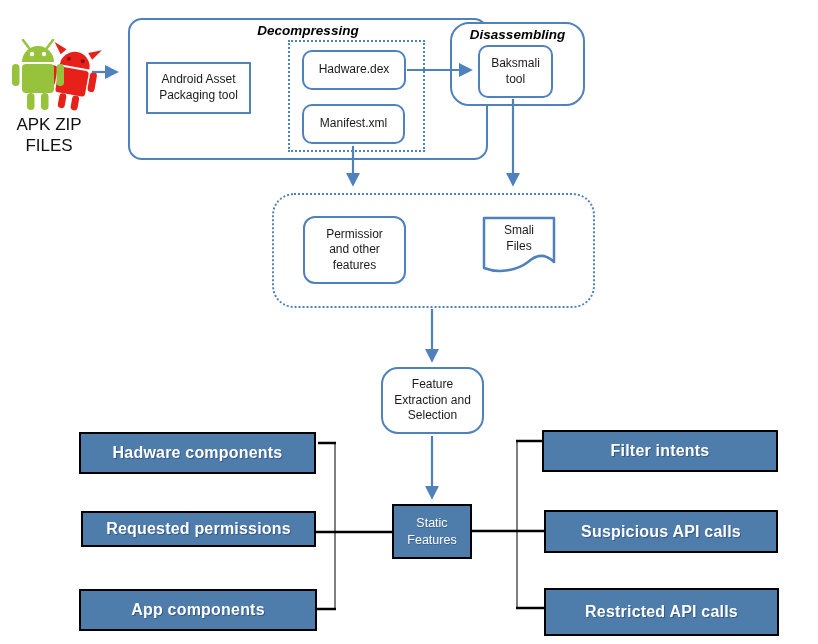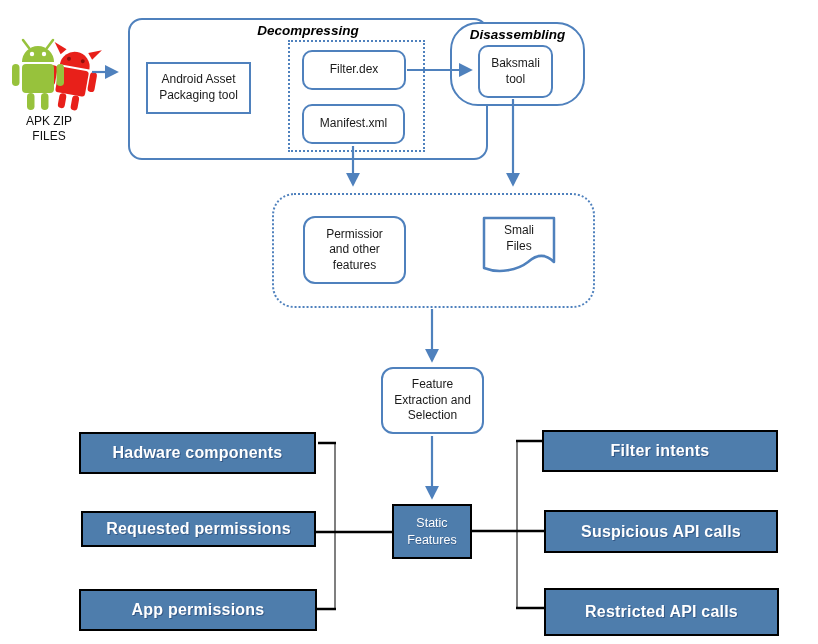--- a/index.html
+++ b/index.html
@@ -11,21 +11,21 @@
     background: #ffffff;
     overflow: hidden;
   }
   .abs { position: absolute; }
   
   .container {
     border: 2px solid #4f81bd;
     background: #ffffff;
   }
   .round14 { border-radius: 14px; }
-  .round16 { border-radius: 28px; }
+  .round16 { border-radius: 19px; }
   .round10 { border-radius: 10px; }
   .round12 { border-radius: 12px; }
   .round22 { border-radius: 22px; }
   .dotted { border-style: dotted; }
   .shape-text {
     display: flex; align-items: center; justify-content: center;
     text-align: center;
     font-size: 12px; line-height: 1.3; color: #1a1a1a;
   }
   .stage-title {
@@ -46,21 +46,21 @@
   }
   .static-box {
     background: #4e7dac;
     border: 2px solid #000000;
     display: flex; align-items: center; justify-content: center;
     text-align: center;
     color: #ffffff; font-size: 12.5px; line-height: 1.35;
     text-shadow: 0.5px 0.5px 0 rgba(10,20,60,0.3);
   }
   .apk-label {
-    text-align: center; font-size: 12px; line-height: 1.25; color:#111111;
+    text-align: center; font-size: 17px; line-height: 1.25; color:#111111;
   }
   .connector-layer { position:absolute; left:0; top:0; pointer-events:none; }
 </style>
 </head>
 <body>
 
 <div class="canvas">
 
   <svg class="abs" style="left:6px; top:36px;" width="96" height="84" viewBox="0 0 96 84">
 
@@ -96,21 +96,21 @@
   </div>
 
   <div class="abs container round14" style="left:128px; top:18px; width:360px; height:142px;">
     <div class="stage-title">Decompressing</div>
   </div>
   <div class="abs container shape-text" style="left:146px; top:62px; width:105px; height:52px; padding:2px 8px;justify-content:center;">
     <span>Android Asset Packaging tool</span>
   </div>
   <div class="abs container dotted" style="left:288px; top:40px; width:137px; height:112px;"></div>
   <div class="abs container round10 shape-text" style="left:302px; top:50px; width:104px; height:40px;">
-    <span>Filter.dex</span>
+    <span>Hadware.dex</span>
   </div>
   <div class="abs container round10 shape-text" style="left:302px; top:104px; width:103px; height:40px;">
     <span>Manifest.xml</span>
   </div>
 
   <div class="abs container round16" style="left:450px; top:22px; width:135px; height:84px;">
     <div class="stage-title">Disassembling</div>
   </div>
   <div class="abs container round10 shape-text" style="left:478px; top:45px; width:75px; height:53px; padding:2px 6px;">
     <span>Baksmali tool</span>
@@ -120,36 +120,36 @@
   <div class="abs container round12 shape-text" style="left:303px; top:216px; width:103px; height:68px; padding:2px 12px;">
     <span>Permissior and other features</span>
   </div>
   <svg class="abs" style="left:481px; top:215px;" width="76" height="66" viewBox="0 0 76 66">
     <path d="M3,3 H73 V47 C 65,39 56,39 47,47 C 37,55 18,59 3,53 Z" fill="#ffffff" stroke="#4f81bd" stroke-width="2.5" stroke-linejoin="round"></path>
   </svg>
   <div class="abs shape-text" style="left:494px; top:221px; width:50px; height:36px;">
     <span>Smali Files</span>
   </div>
 
-  <div class="abs container round12 shape-text" style="left:381px; top:367px; width:103px; height:67px; padding:2px 7px;">
+  <div class="abs container round12 shape-text" style="left:381px; top:367px; width:103px; height:67px; padding:2px 7px;border-radius:17px;">
     <span>Feature Extraction and Selection</span>
   </div>
 
   <div class="abs static-box" style="left:392px; top:504px; width:80px; height:55px; padding:2px 10px;">
     <span>Static Features</span>
   </div>
 
   <div class="abs blue-box" style="left:79px; top:432px; width:237px; height:42px;">
     <span>Hadware components</span>
   </div>
   <div class="abs blue-box" style="left:81px; top:511px; width:235px; height:36px;">
     <span>Requested permissions</span>
   </div>
   <div class="abs blue-box" style="left:79px; top:589px; width:238px; height:42px;">
-    <span>App permissions</span>
+    <span>App components</span>
   </div>
 
   <div class="abs blue-box" style="left:542px; top:430px; width:236px; height:42px;">
     <span>Filter intents</span>
   </div>
   <div class="abs blue-box" style="left:544px; top:510px; width:234px; height:43px;">
     <span>Suspicious API calls</span>
   </div>
   <div class="abs blue-box" style="left:544px; top:588px; width:235px; height:48px;text-align:right;">
     <span>Restricted API calls</span>

